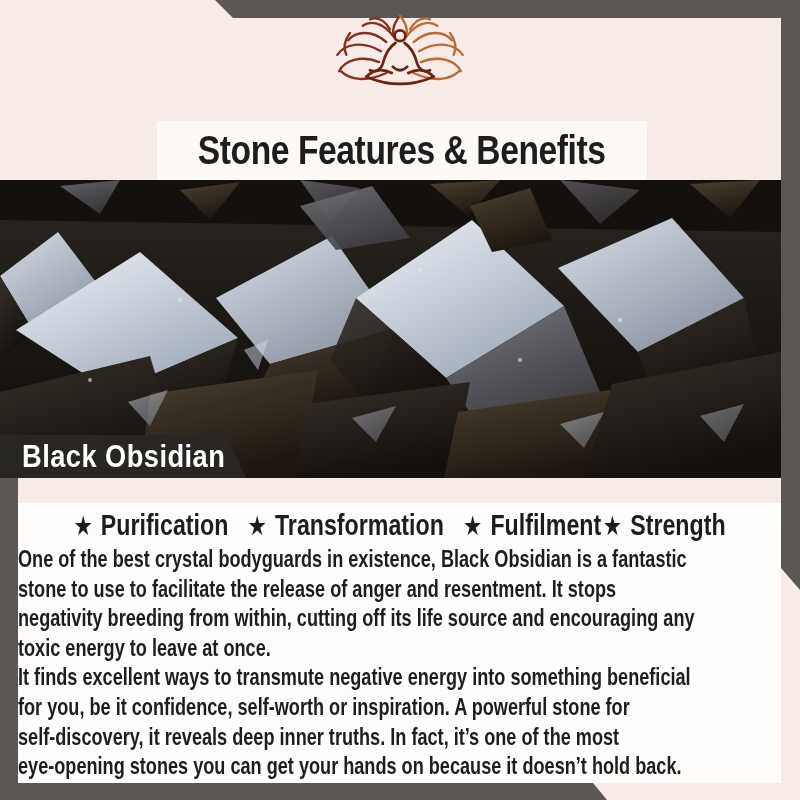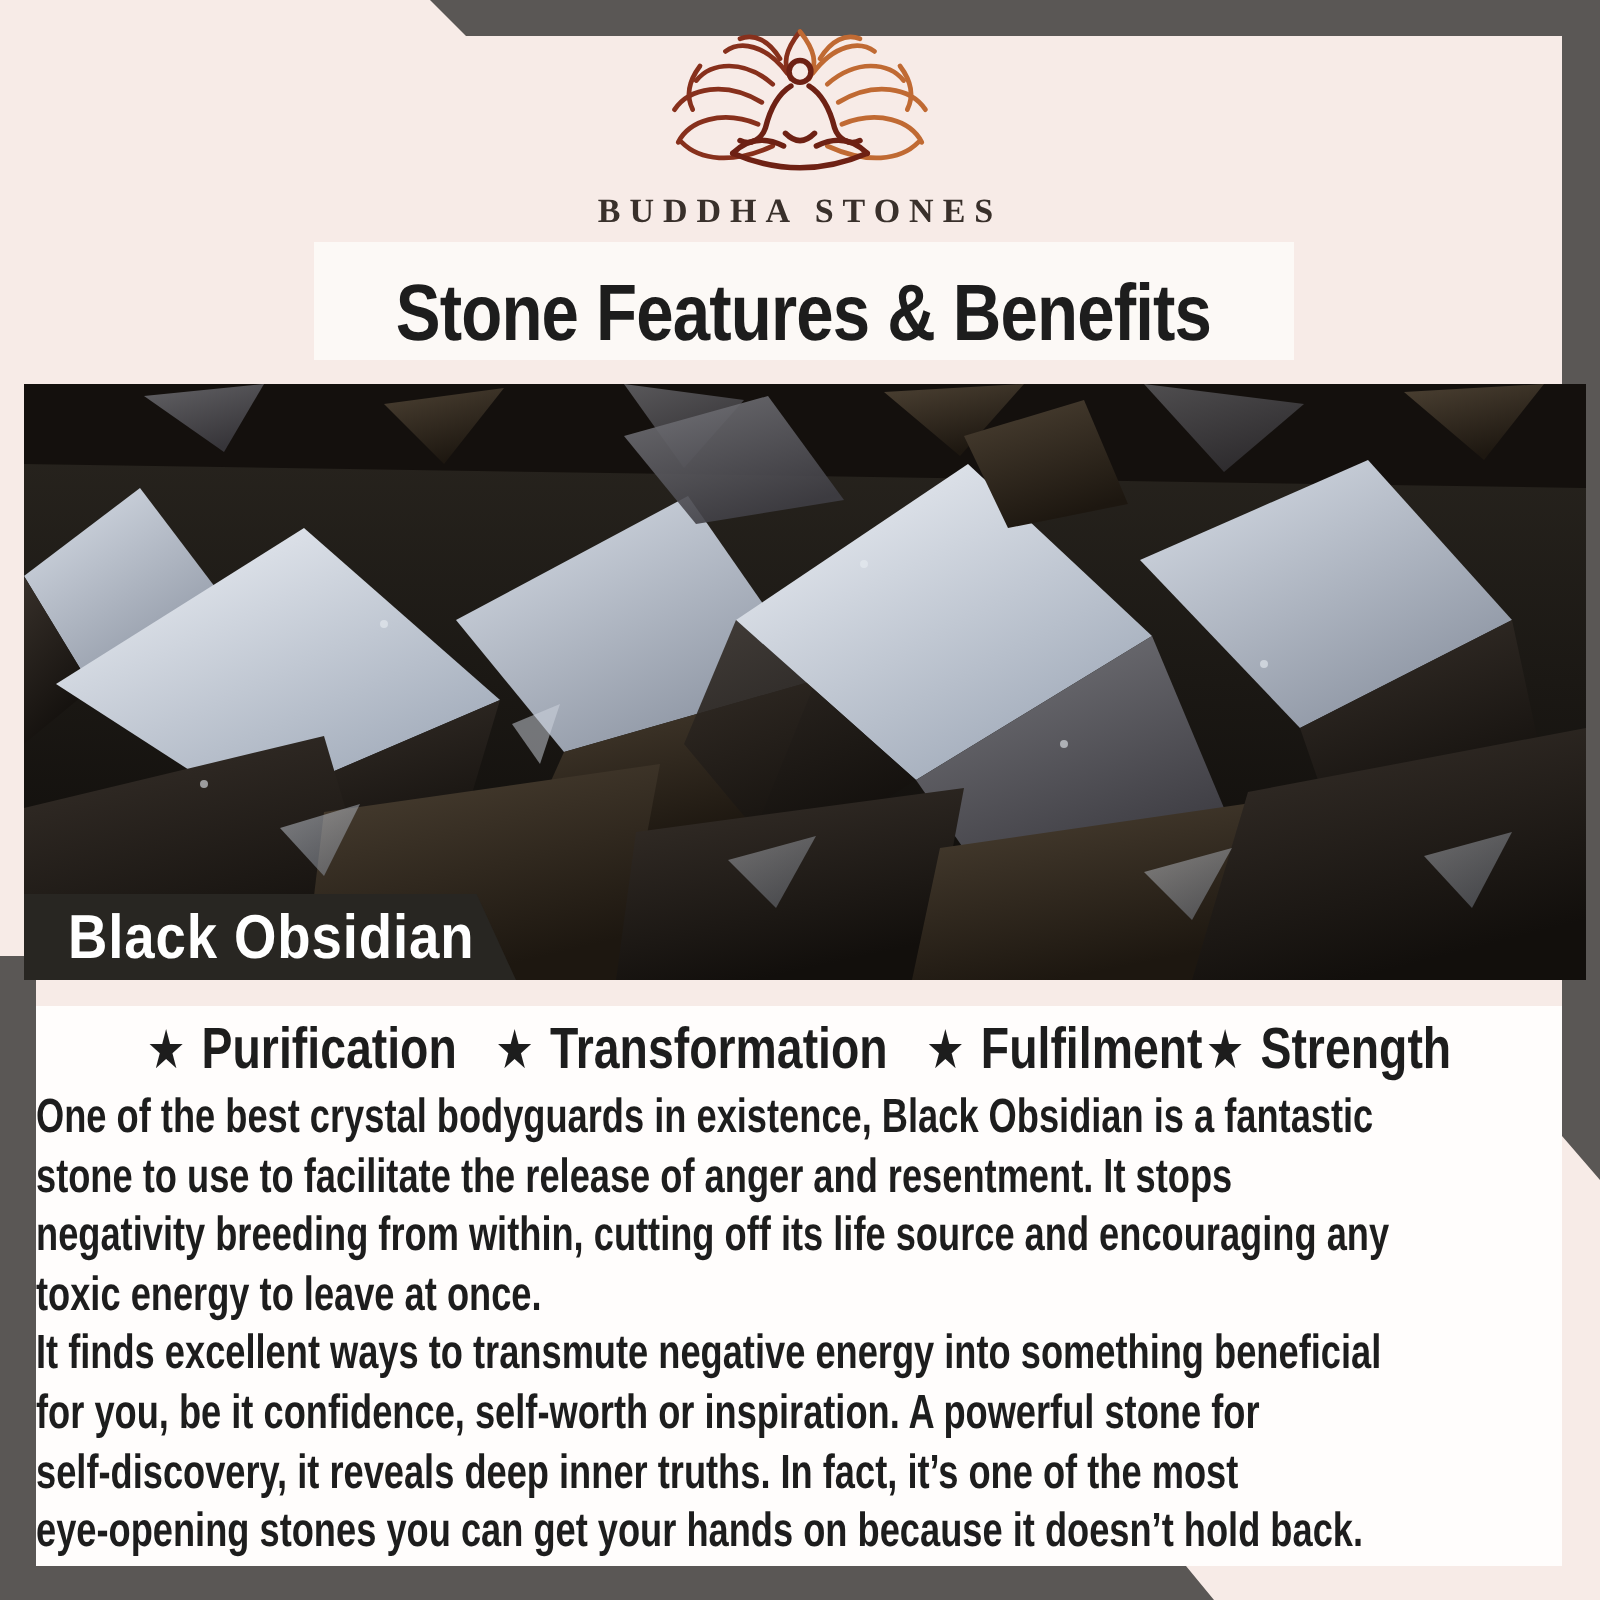--- a/index.html
+++ b/index.html
@@ -10,26 +10,26 @@
 
   
   .logo-wrap{position:absolute;top:13px;left:0;width:800px;text-align:center;z-index:2}
   .lotus{display:block;margin:0 auto;width:172px;height:80px}
   .brand{margin-top:3px;font-family:"Liberation Serif",serif;font-size:17px;
          letter-spacing:4.5px;color:var(--brand-text,#39302b);font-weight:bold}
 
   
   .banner{position:absolute;left:157px;top:121px;width:490px;height:59px;
           background:var(--banner,#fcf9f6);z-index:2;
-          display:flex;align-items:flex-end;justify-content:center}
+          display:flex;align-items:center;justify-content:center}
   .banner h1{margin:0;font-size:40px;font-weight:bold;color:var(--text,#1d1d1d);
              white-space:nowrap;transform:scaleX(0.84);letter-spacing:-0.5px}
 
   
-  .photo{position:absolute;left:0;top:180px;width:781px;height:298px;margin:12px;z-index:1}
+  .photo{position:absolute;left:0;top:180px;width:781px;height:298px;margin:0;z-index:1}
   .photo svg{display:block;width:781px;height:298px}
   .photo-label{position:absolute;left:0;bottom:0;height:43px;width:246px;
                background:var(--label-bg,#282622);
                clip-path:polygon(0 0,92% 0,100% 100%,0 100%);
                color:#fff;line-height:43px;padding-left:22px;box-sizing:border-box}
   .photo-label span{display:inline-block;white-space:nowrap;font-size:31px;font-weight:bold;
                letter-spacing:0.5px;transform:scaleX(0.88);transform-origin:left center}
 
   
   .card{position:absolute;left:18px;top:503px;width:763px;height:280px;
@@ -81,21 +81,20 @@
       <g stroke="var(--logo-figure,#6e2114)" stroke-width="3">
         <circle cx="85" cy="25" r="6"></circle>
         <path d="M80 33 C72 38 68 48 66 56 C64 62 58 66 52 63"></path>
         <path d="M90 33 C98 38 102 48 104 56 C106 62 112 66 118 63"></path>
         <path d="M77 59 q8 8 16 0"></path>
         <path d="M48 70 Q85 86 122 70"></path>
         <path d="M48 70 Q60 58 76 66"></path>
         <path d="M122 70 Q110 58 94 66"></path>
       </g>
     </svg>
-    <div class="brand">BUDDHA STONES</div>
   </header>
 
   <div class="banner">
     <h1>Stone Features &amp; Benefits</h1>
   </div>
 
   <figure class="photo">
     <svg viewBox="0 0 781 298" preserveAspectRatio="none">
       <defs>
         <linearGradient id="gBG" x1="0" y1="0" x2="0" y2="1">

